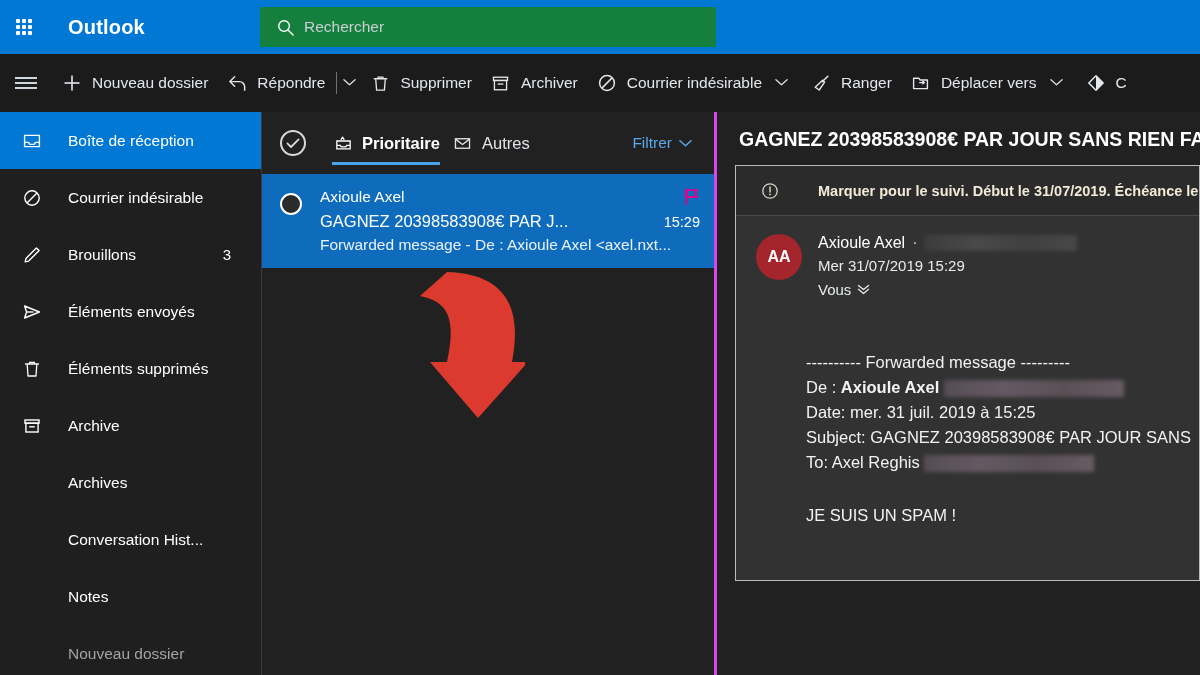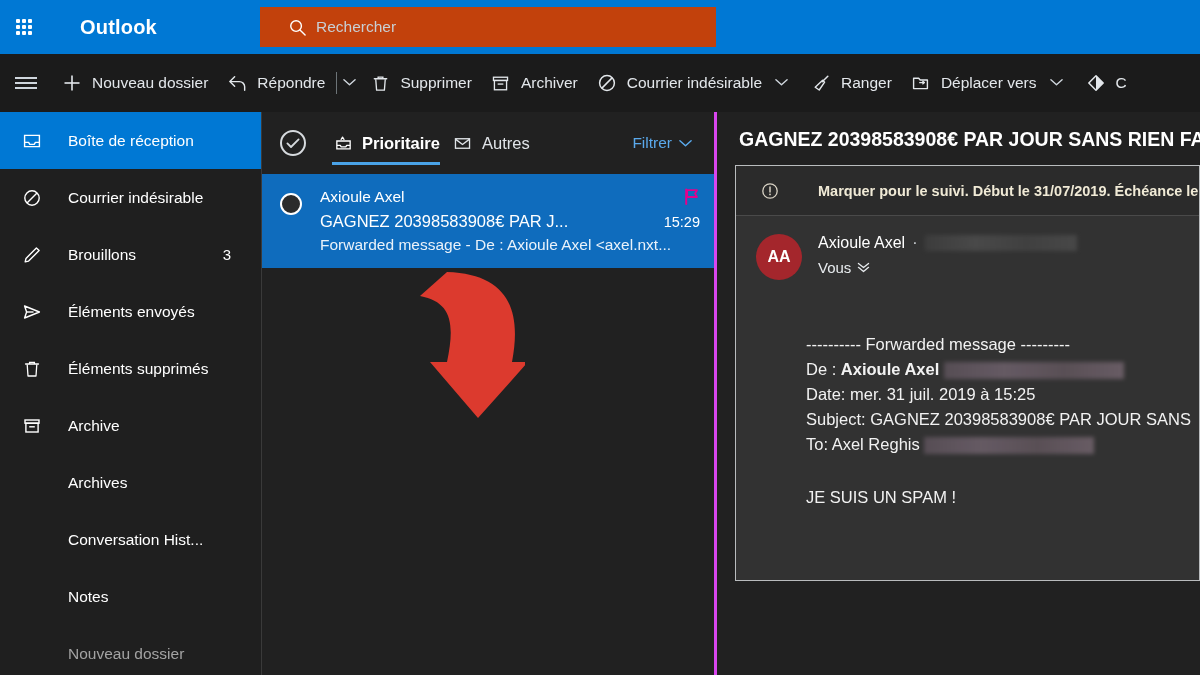--- a/index.html
+++ b/index.html
@@ -23,28 +23,28 @@
     display: flex; align-items: center; justify-content: center;
     cursor: pointer;
   }
   .waffle-grid {
     display: grid; grid-template-columns: repeat(3, 4px); grid-template-rows: repeat(3, 4px);
     gap: 2px;
   }
   .waffle-grid i { background: #ffffff; border-radius: 1px; display: block; width: 4px; height: 4px; }
   .brand {
     color: #ffffff; font-size: 20px; font-weight: bold;
-    margin-left: 32px; letter-spacing: .2px; cursor: pointer;
+    margin-left: 20px; letter-spacing: .2px; cursor: pointer;
   }
   .searchbox {
     position: absolute; left: 260px; top: 7px;
     width: 456px; height: 40px;
-    background: #c2410c;
+    background: #15803d;
     display: flex; align-items: center;
-    padding: 0 24px;
+    padding: 0 12px;
     cursor: text;
   }
   .search-icon { width: 26px; display: flex; align-items: center; justify-content: center; }
   .search-ph { color: #c9cfd4; font-size: 15.5px; margin-left: 6px; }
 
   
   .cmdbar {
     height: 58px; flex: 0 0 58px;
     background: #1b1b1b;
     display: flex; align-items: center;
@@ -504,20 +504,21 @@
         </div>
 
         <div class="rhead">
           <div class="avatar">AA</div>
           <div class="rmeta">
             <div class="line1">
               <span>Axioule Axel</span>
               <span class="dot">·</span>
               <span class="redact hdr" style="width:152px"></span>
             </div>
+            <div class="line2">Mer 31/07/2019 15:29</div>
             <div class="line3">
               <span>Vous</span>
               <svg width="13" height="12" viewBox="0 0 14 13">
                   <path d="M1.5 1.5 L7 6 L12.5 1.5" fill="none" stroke="#e8ecef" stroke-width="1.4" stroke-linecap="round" stroke-linejoin="round"></path>
                   <path d="M1.5 5.8 L7 10.3 L12.5 5.8" fill="none" stroke="#e8ecef" stroke-width="1.4" stroke-linecap="round" stroke-linejoin="round"></path>
                 </svg>
             </div>
           </div>
         </div>
 

